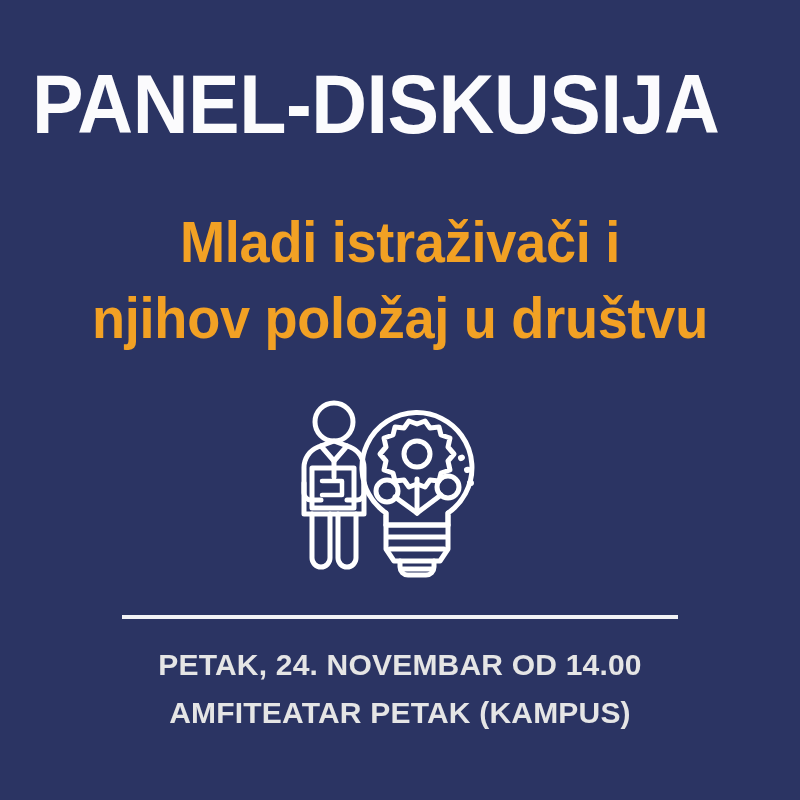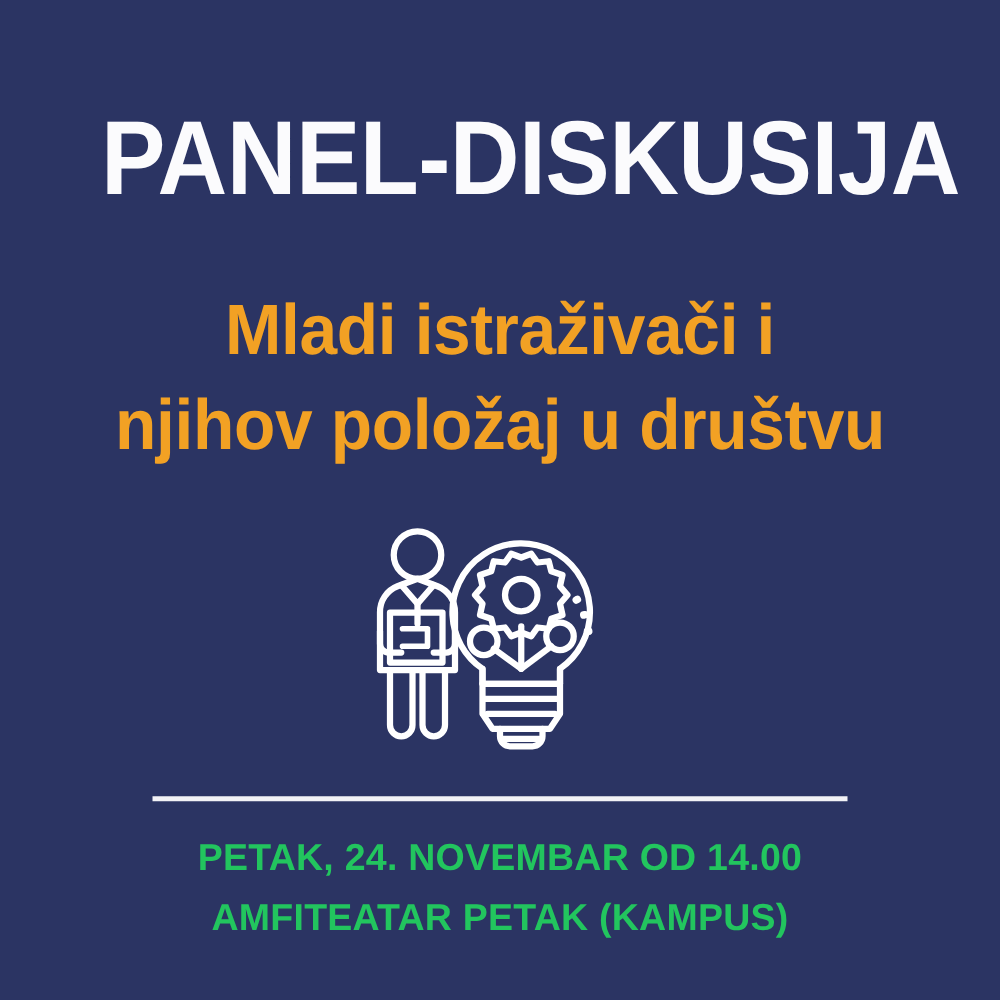--- a/index.html
+++ b/index.html
@@ -19,22 +19,22 @@
     background: #2b3463;
     overflow: hidden;
     display: flex;
     flex-direction: column;
     align-items: center;
   }
 
   
   .title-block {
     width: 100%;
-    text-align: right;
-    margin-top: 84px;
+    text-align: left;
+    margin-top: 62px;
   }
   .poster-title {
     display: block;
     color: #fbfbfd;
     font-family: "Liberation Sans Narrow", "Liberation Sans", sans-serif;
     font-size: 84px;
     font-weight: bold;
     letter-spacing: -0.5px;
     line-height: 1;
     transform: scaleX(0.92);
@@ -99,21 +99,21 @@
   }
 
   
   .footer-block {
     width: 100%;
     text-align: center;
     margin-top: 22px;
   }
   .footer-line {
     display: block;
-    color: #22c55e;
+    color: #e5e5e5;
     font-family: "Liberation Sans", sans-serif;
     font-size: 30px;
     font-weight: bold;
     line-height: 1.6;
     letter-spacing: 0.2px;
     white-space: nowrap;
   }
 </style>
 </head>
 <body>

